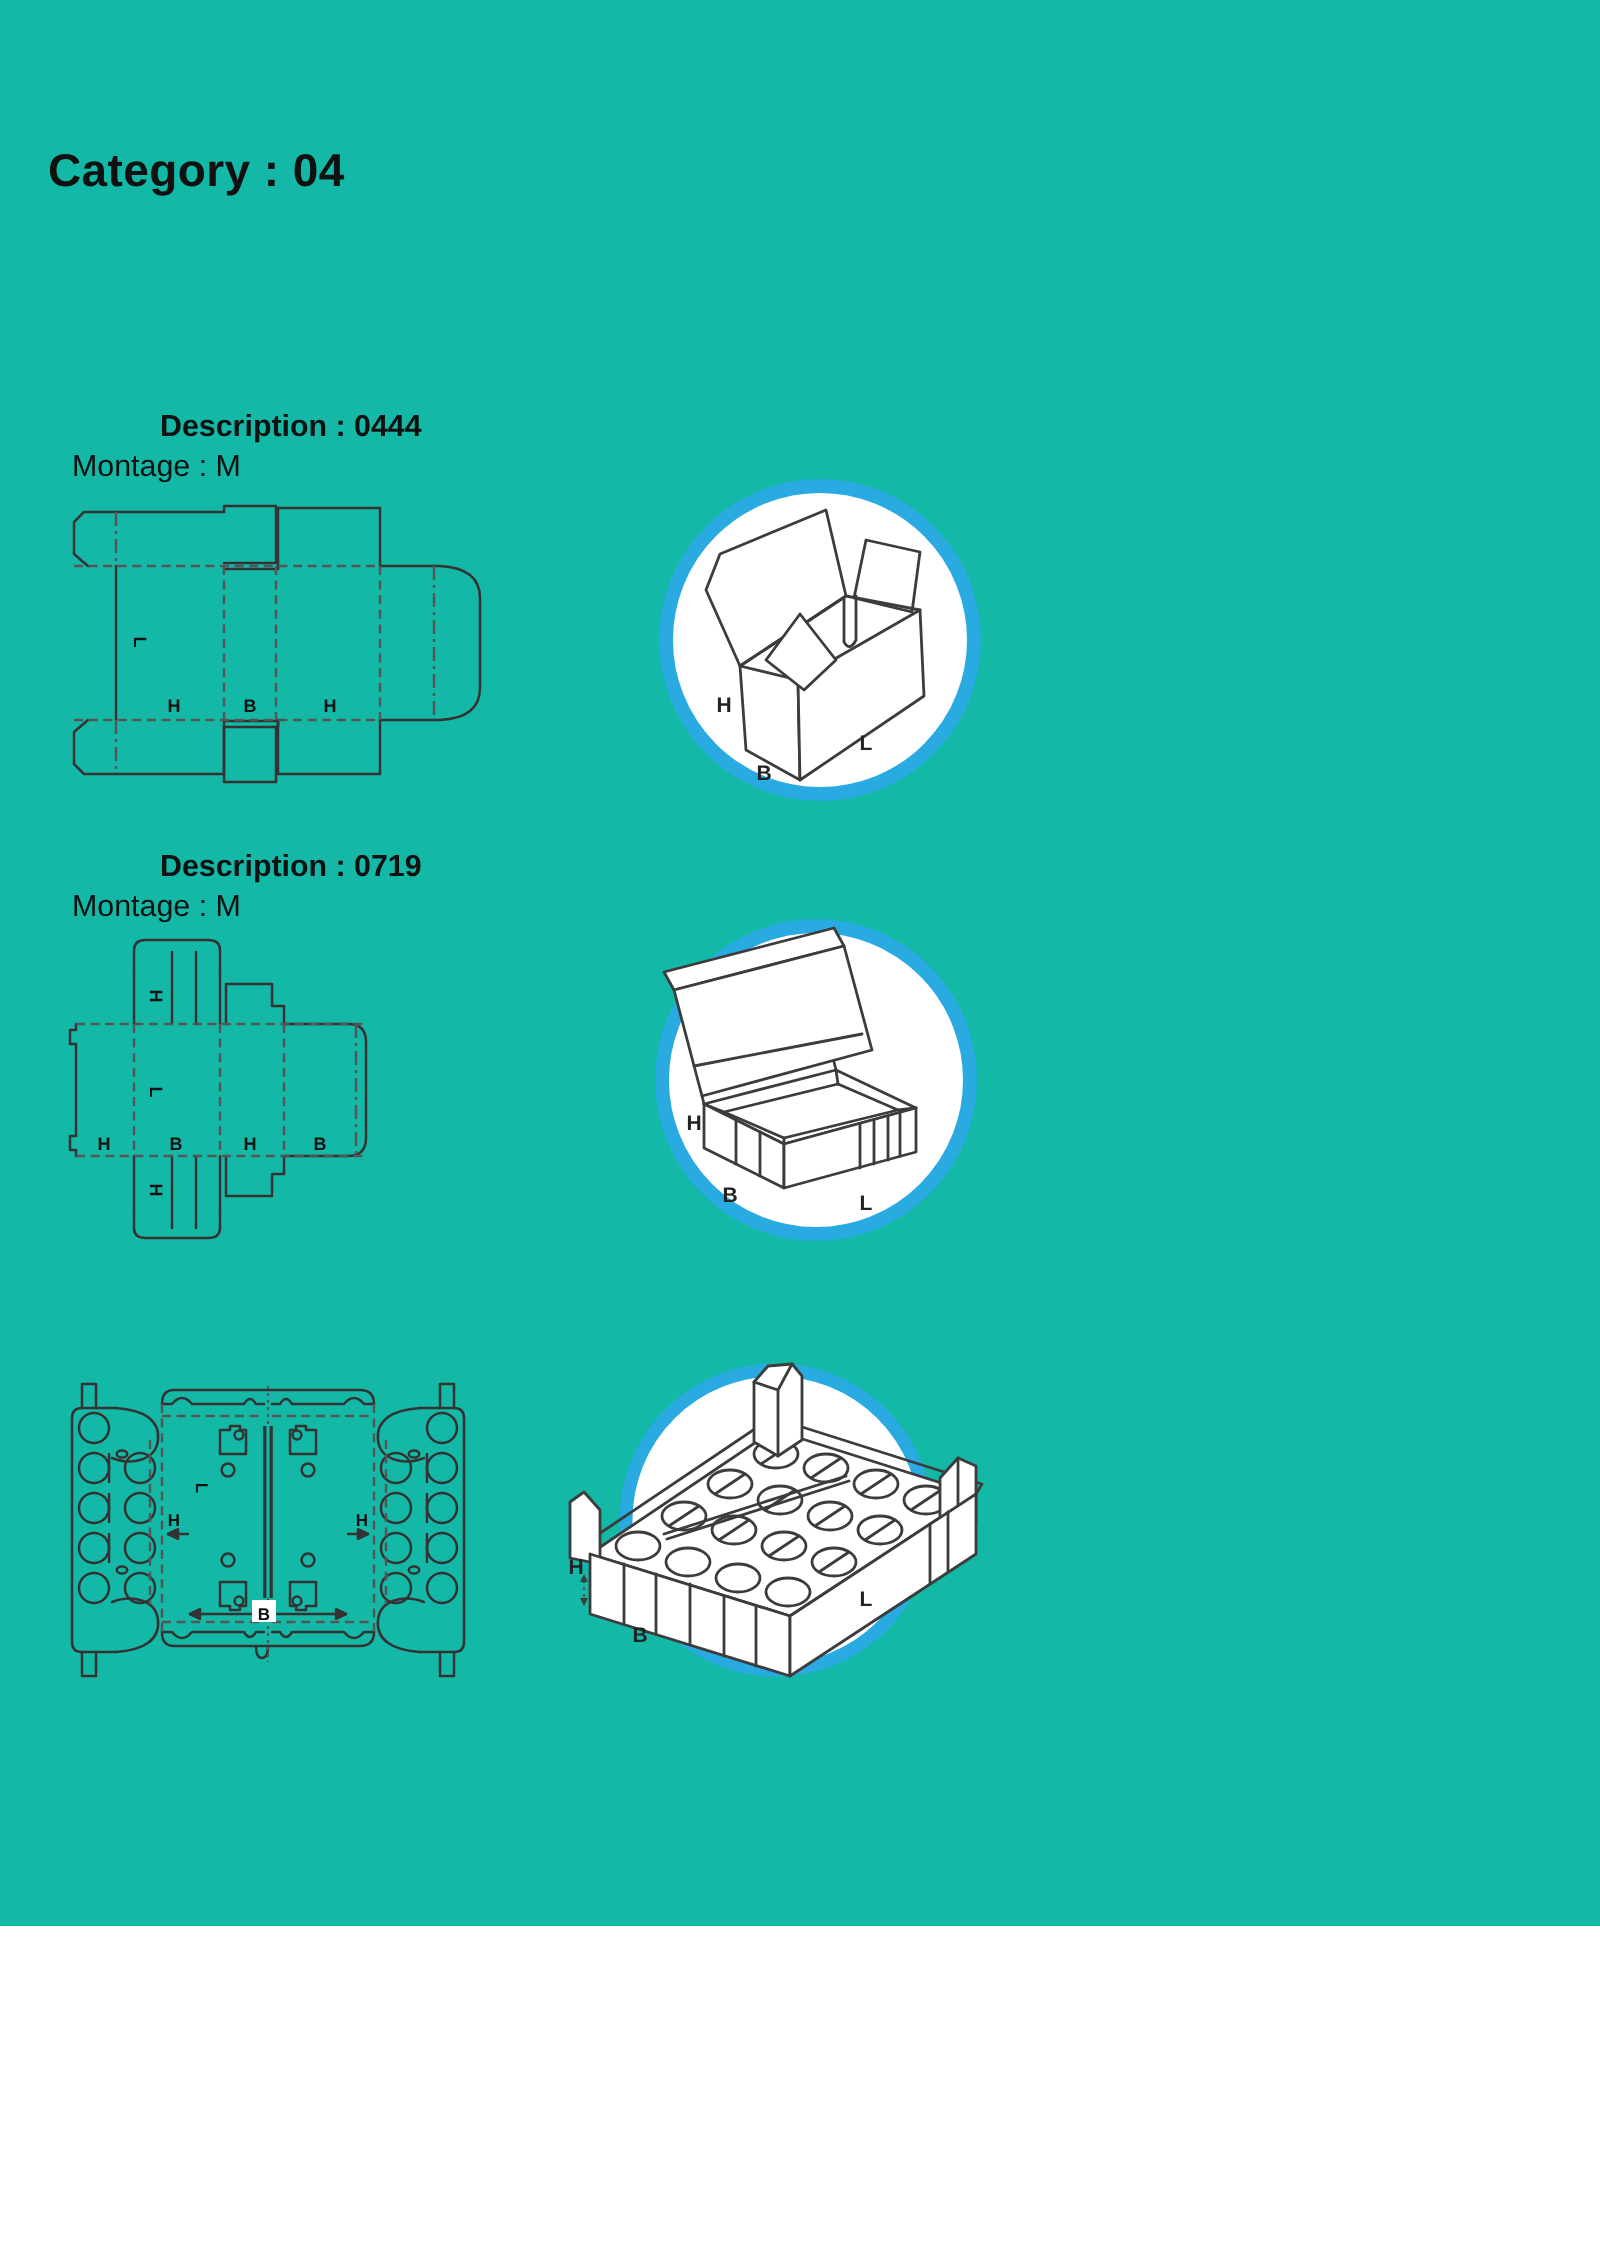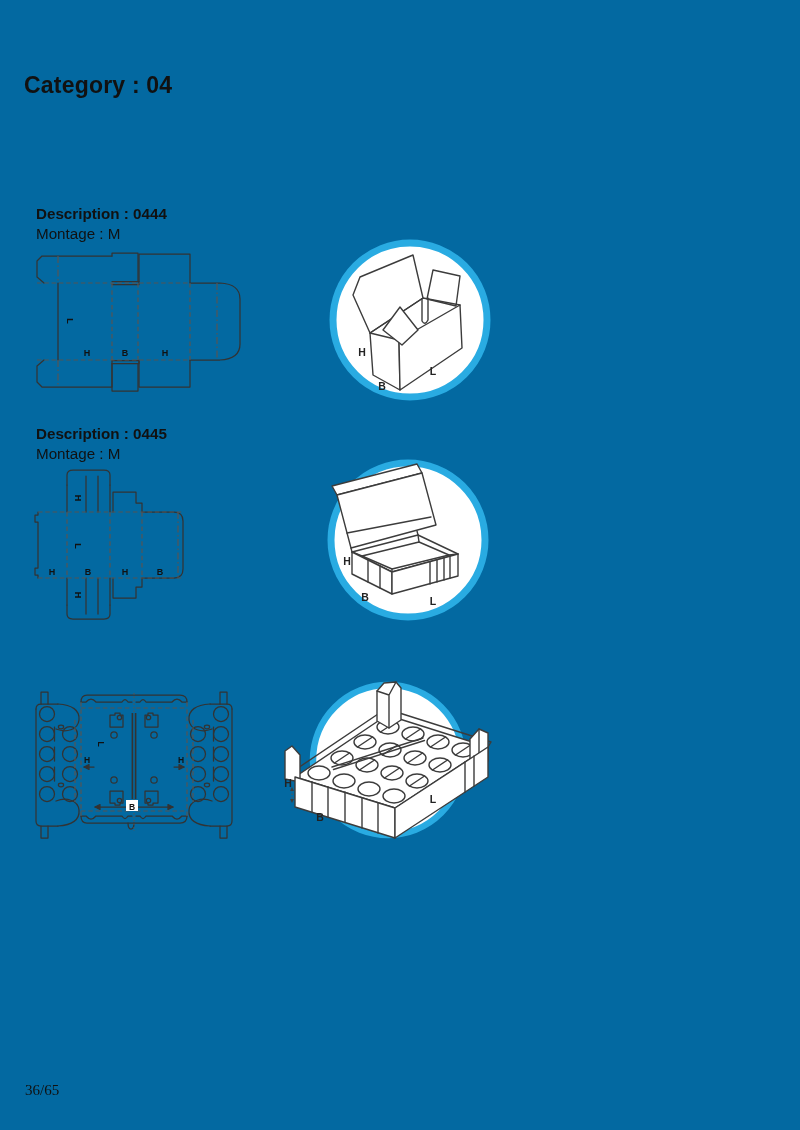--- a/index.html
+++ b/index.html
@@ -1,22 +1,22 @@
 <!DOCTYPE html>
 <html><head>
 <meta charset="utf-8">
 <style>
   html,body{margin:0;padding:0;background:#fff;}
-  #page{position:relative;width:800px;height:1130px;background:#0369a1;overflow:hidden;
+  #page{position:relative;width:800px;height:963px;background:#14b8a6;overflow:hidden;
         font-family:"Liberation Sans",sans-serif;color:#111;}
   #title{position:absolute;left:24px;top:72px;font-size:23px;font-weight:bold;letter-spacing:.2px;}
   #intro{position:absolute;left:24px;top:119px;width:754px;font-size:15.2px;line-height:19px;}
   #intro b{font-weight:bold;}
   .sec-head{position:absolute;left:36px;font-size:15.2px;line-height:19.5px;}
-  .sec-head .desc{font-weight:bold;}
+  .sec-head .desc{font-weight:bold;margin-left:44px;}
   .art{position:absolute;}
   .cut{stroke:#333;stroke-width:1.25;fill:none;stroke-linejoin:round;stroke-linecap:round;}
   .cut2{stroke:#333;stroke-width:1.6;fill:none;}
   .fold{stroke:#555;stroke-width:1.2;fill:none;stroke-dasharray:4.5 2.8;}
   .hinge{stroke:#555;stroke-width:1.2;fill:none;stroke-dasharray:7 2.5 1.5 2.5;}
   .dots{stroke:#555;stroke-width:1.1;fill:none;stroke-dasharray:1.5 2;}
   .dim{font:bold 9px "Liberation Sans",sans-serif;fill:#111;}
   .dim2{font:bold 8.5px "Liberation Sans",sans-serif;fill:#111;}
   .dim3{font:bold 10.5px "Liberation Sans",sans-serif;fill:#222;}
   .art3d{stroke:#3c3c3c;stroke-width:1.4;stroke-linejoin:round;stroke-linecap:round;fill:none;}
@@ -71,21 +71,21 @@
       <path class="face" d="M50,101 L79,108 L80,158 L53,143 Z"></path>
       <path class="face" d="M79,108 L140,73 L142,116 L80,158 Z"></path>
       <path class="face" d="M63,98 L80,75 L98,98 L82,113 Z"></path>
     </g>
     <text class="dim3" x="42" y="124" text-anchor="middle">H</text>
     <text class="dim3" x="62" y="158" text-anchor="middle">B</text>
     <text class="dim3" x="113" y="143" text-anchor="middle">L</text>
   </svg>
 
   <div class="sec-head" style="top:424px">
-    <div class="desc">Description : 0445</div>
+    <div class="desc">Description : 0719</div>
     <div class="mont">Montage : M</div>
   </div>
 
   <svg class="art" style="left:30px;top:462px" width="156" height="158" viewBox="0 0 156 158">
     <g class="cut">
       <path d="M37,23 L37,13 Q37,8 43,8 L74,8 Q80,8 80,13 L80,23"></path>
       <path d="M37,23 L37,50 M80,23 L80,50 M37,116 L37,143 M80,116 L80,143"></path>
       <path d="M56,14 L56,50 M68,14 L68,50 M56,116 L56,152 M68,116 L68,152"></path>
       <path d="M8,50 L8,53 L5,53 L5,60 L8,60 L8,106 L5,106 L5,113 L8,113 L8,116"></path>
       <path d="M83,50 L83,30 L106,30 L106,41 L112,41 L112,50"></path>

